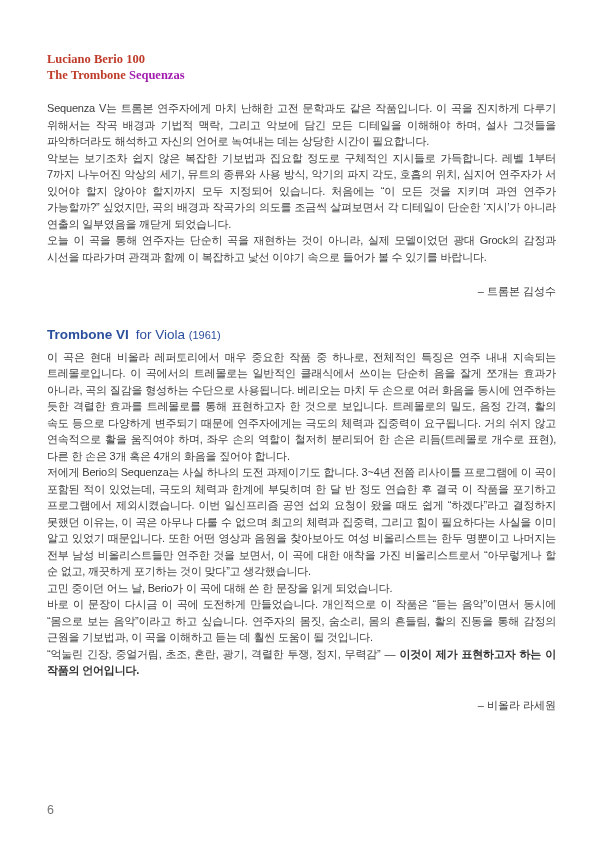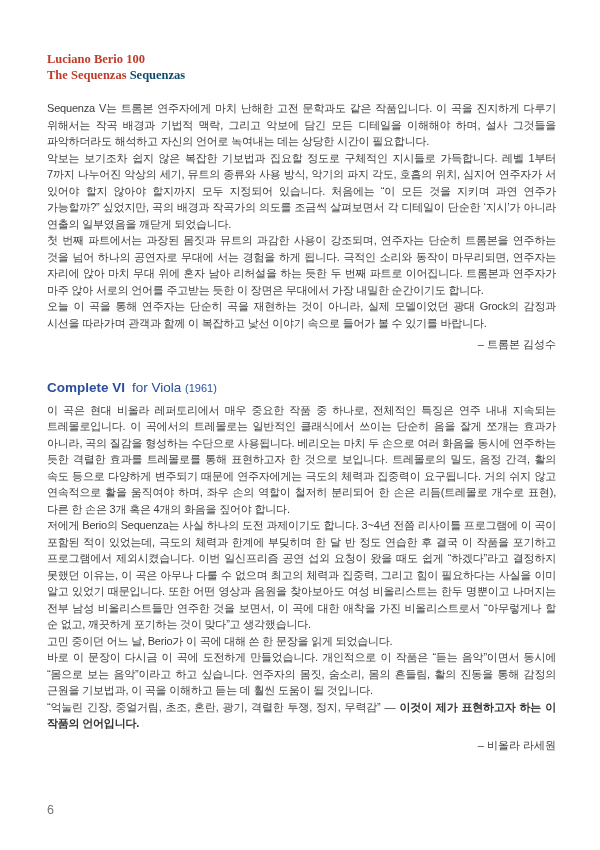--- a/index.html
+++ b/index.html
@@ -23,21 +23,21 @@
 
   
   .booklet-header {
     font-family: "Liberation Serif", "DejaVu Serif", serif;
     font-weight: bold;
     font-size: 12.5px;
     line-height: 15.5px;
     color: #bf3c2b;
     margin-bottom: 17px;
   }
-  .booklet-header .accent { color: #0c4a6e; }
+  .booklet-header .accent { color: #a21caf; }
 
   
   h2.section-title {
     font-size: 13.5px;
     line-height: 16px;
     color: #2b4f9d;
     font-weight: bold;
     margin: 0 0 6px 0;
   }
   h2.section-title .t-main { font-weight: bold; margin-right: 7px; }
@@ -58,54 +58,53 @@
     overflow-wrap: break-word;
   }
   p.body-para.quote-light { color: #4f4f4f; }
   p.body-para .emphasis { font-weight: bold; color: #333333; }
 
   .attribution {
     font-size: 11px;
     line-height: 16.5px;
     color: #3c3c3c;
     text-align: right;
-    margin-top: 5px;
+    margin-top: 18px;
   }
 
   .page-number {
     position: absolute;
     left: 47px;
     top: 803px;
     font-size: 12.5px;
     color: #757575;
   }
 </style>
 </head>
 <body>
 
 <div class="page">
   <div class="content">
 
     <header class="booklet-header">
       <div>Luciano Berio 100</div>
-      <div><span>The Sequenzas</span> <span class="accent">Sequenzas</span></div>
+      <div><span>The Trombone</span> <span class="accent">Sequenzas</span></div>
     </header>
 
     <section class="note">
       <p class="body-para">Sequenza V는 트롬본 연주자에게 마치 난해한 고전 문학과도 같은 작품입니다. 이 곡을 진지하게 다루기 위해서는 작곡 배경과 기법적 맥락, 그리고 악보에 담긴 모든 디테일을 이해해야 하며, 설사 그것들을 파악하더라도 해석하고 자신의 언어로 녹여내는 데는 상당한 시간이 필요합니다.</p>
       <p class="body-para">악보는 보기조차 쉽지 않은 복잡한 기보법과 집요할 정도로 구체적인 지시들로 가득합니다. 레벨 1부터 7까지 나누어진 악상의 세기, 뮤트의 종류와 사용 방식, 악기의 파지 각도, 호흡의 위치, 심지어 연주자가 서 있어야 할지 않아야 할지까지 모두 지정되어 있습니다. 처음에는 “이 모든 것을 지키며 과연 연주가 가능할까?” 싶었지만, 곡의 배경과 작곡가의 의도를 조금씩 살펴보면서 각 디테일이 단순한 ‘지시’가 아니라 연출의 일부였음을 깨닫게 되었습니다.</p>
-      <p class="body-para">첫 번째 파트에서는 과장된 몸짓과 뮤트의 과감한 사용이 강조되며, 연주자는 단순히 트롬본을 연주하는 것을 넘어 하나의 공연자로 무대에 서는 경험을 하게 됩니다. 극적인 소리와 동작이 마무리되면, 연주자는 자리에 앉아 마치 무대 위에 혼자 남아 리허설을 하는 듯한 두 번째 파트로 이어집니다. 트롬본과 연주자가 마주 앉아 서로의 언어를 주고받는 듯한 이 장면은 무대에서 가장 내밀한 순간이기도 합니다.</p>
       <p class="body-para">오늘 이 곡을 통해 연주자는 단순히 곡을 재현하는 것이 아니라, 실제 모델이었던 광대 Grock의 감정과 시선을 따라가며 관객과 함께 이 복잡하고 낯선 이야기 속으로 들어가 볼 수 있기를 바랍니다.</p>
       <div class="attribution">– 트롬본 김성수</div>
     </section>
 
     <div class="sec-gap"></div>
 
     <section class="note">
-      <h2 class="section-title"><span class="t-main">Complete VI</span><span class="t-sub">for Viola</span> <span class="t-year">(1961)</span></h2>
+      <h2 class="section-title"><span class="t-main">Trombone VI</span><span class="t-sub">for Viola</span> <span class="t-year">(1961)</span></h2>
       <p class="body-para">이 곡은 현대 비올라 레퍼토리에서 매우 중요한 작품 중 하나로, 전체적인 특징은 연주 내내 지속되는 트레몰로입니다. 이 곡에서의 트레몰로는 일반적인 클래식에서 쓰이는 단순히 음을 잘게 쪼개는 효과가 아니라, 곡의 질감을 형성하는 수단으로 사용됩니다. 베리오는 마치 두 손으로 여러 화음을 동시에 연주하는 듯한 격렬한 효과를 트레몰로를 통해 표현하고자 한 것으로 보입니다. 트레몰로의 밀도, 음정 간격, 활의 속도 등으로 다양하게 변주되기 때문에 연주자에게는 극도의 체력과 집중력이 요구됩니다. 거의 쉬지 않고 연속적으로 활을 움직여야 하며, 좌우 손의 역할이 철저히 분리되어 한 손은 리듬(트레몰로 개수로 표현), 다른 한 손은 3개 혹은 4개의 화음을 짚어야 합니다.</p>
       <p class="body-para">저에게 Berio의 Sequenza는 사실 하나의 도전 과제이기도 합니다. 3~4년 전쯤 리사이틀 프로그램에 이 곡이 포함된 적이 있었는데, 극도의 체력과 한계에 부딪히며 한 달 반 정도 연습한 후 결국 이 작품을 포기하고 프로그램에서 제외시켰습니다. 이번 일신프리즘 공연 섭외 요청이 왔을 때도 쉽게 “하겠다”라고 결정하지 못했던 이유는, 이 곡은 아무나 다룰 수 없으며 최고의 체력과 집중력, 그리고 힘이 필요하다는 사실을 이미 알고 있었기 때문입니다. 또한 어떤 영상과 음원을 찾아보아도 여성 비올리스트는 한두 명뿐이고 나머지는 전부 남성 비올리스트들만 연주한 것을 보면서, 이 곡에 대한 애착을 가진 비올리스트로서 “아무렇게나 할 순 없고, 깨끗하게 포기하는 것이 맞다”고 생각했습니다.</p>
       <p class="body-para">고민 중이던 어느 날, Berio가 이 곡에 대해 쓴 한 문장을 읽게 되었습니다.</p>
       <p class="body-para">바로 이 문장이 다시금 이 곡에 도전하게 만들었습니다. 개인적으로 이 작품은 “듣는 음악”이면서 동시에 “몸으로 보는 음악”이라고 하고 싶습니다. 연주자의 몸짓, 숨소리, 몸의 흔들림, 활의 진동을 통해 감정의 근원을 기보법과, 이 곡을 이해하고 듣는 데 훨씬 도움이 될 것입니다.</p>
       <p class="body-para"><span class="quote-light">“억눌린 긴장, 중얼거림, 초조, 혼란, 광기, 격렬한 투쟁, 정지, 무력감” —</span> <span class="emphasis">이것이 제가 표현하고자 하는 이 작품의 언어입니다.</span></p>
       <div class="attribution">– 비올라 라세원</div>
     </section>
 
   </div>
 

